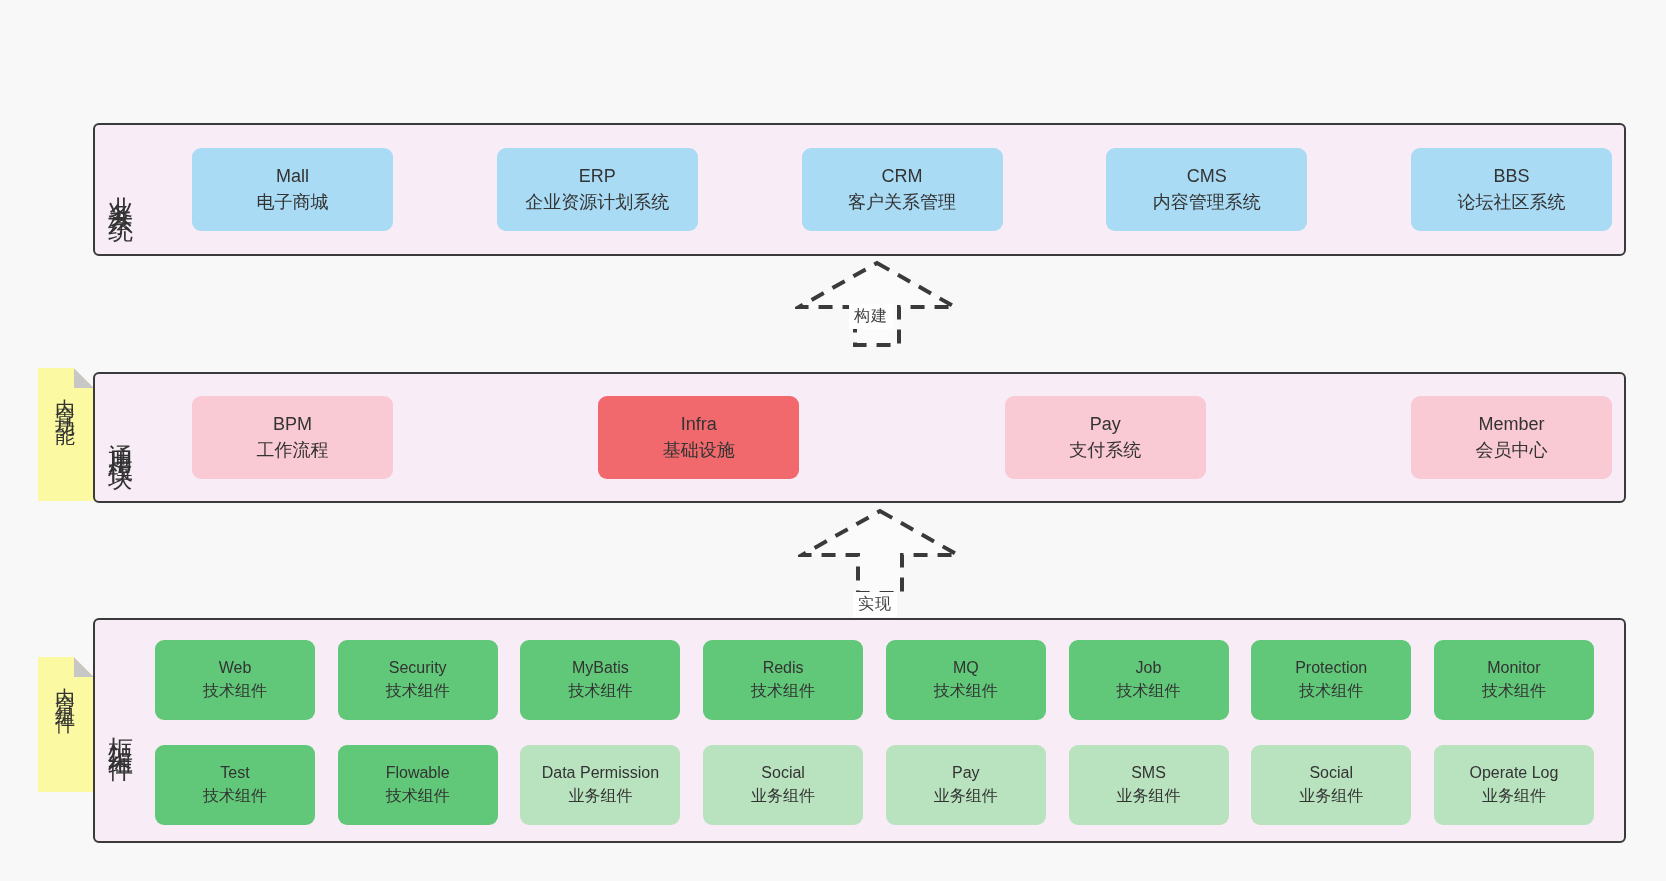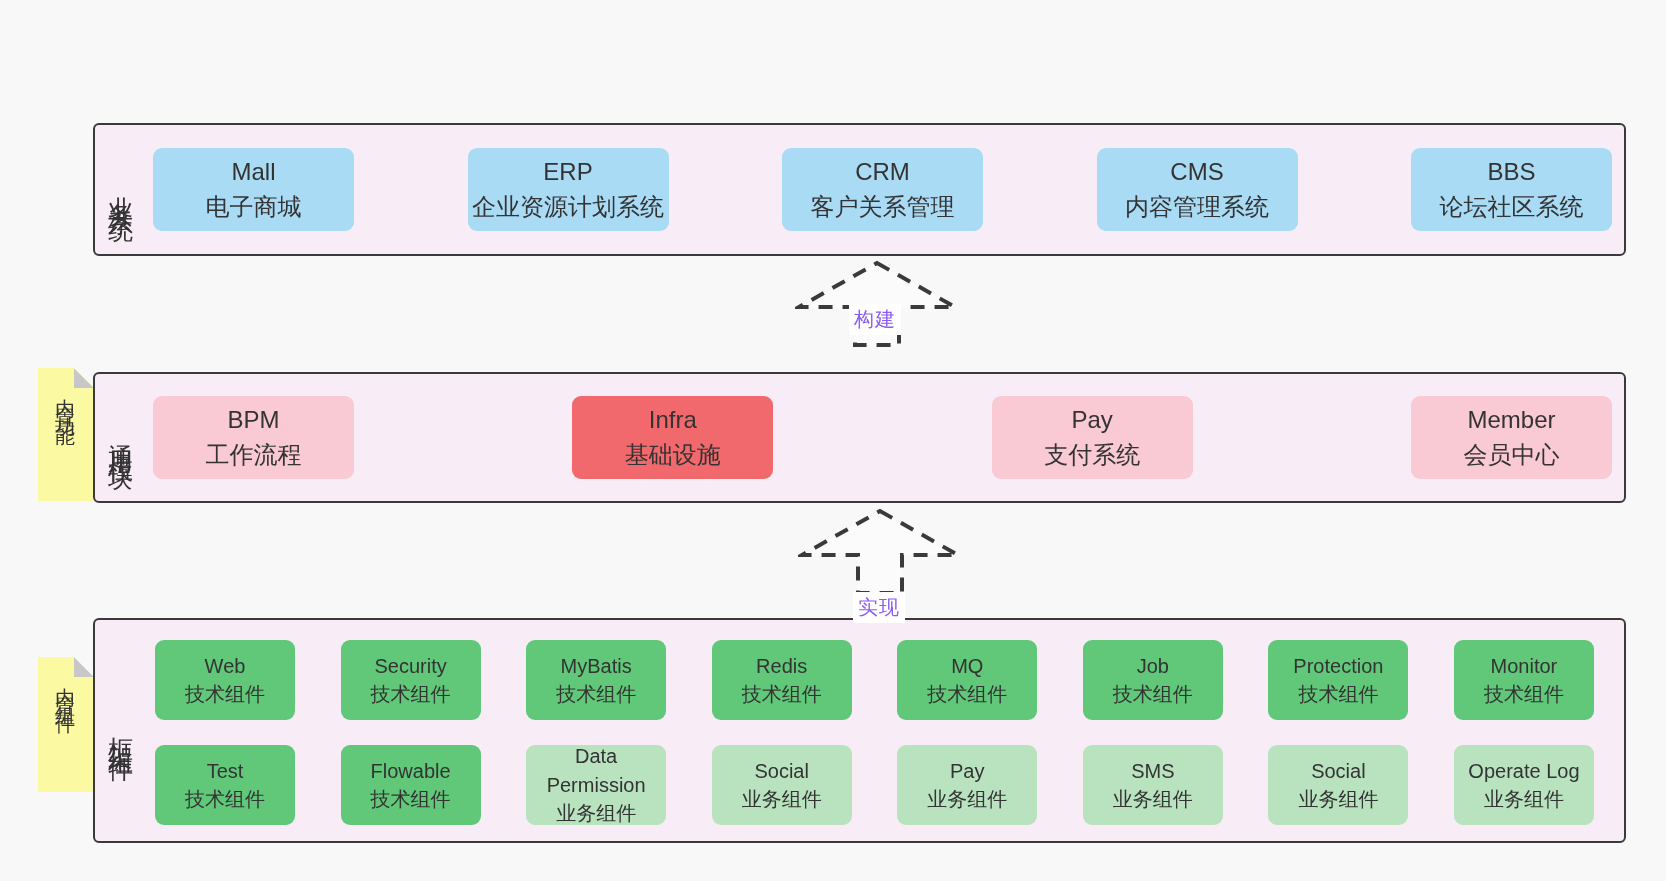--- a/index.html
+++ b/index.html
@@ -54,22 +54,22 @@
   .box {
     display:flex;
     flex-direction:column;
     justify-content:center;
     align-items:center;
     text-align:center;
     border-radius:9px;
     line-height:1.42;
     color:#333;
   }
-  .box.big   { width:201px; height:83px; font-size:24px; }
-  .box.small { width:140px; height:80px; font-size:20px; padding:0 14px; }
+  .box.big   { width:201px; height:83px; font-size:18px;margin-left:39px; }
+  .box.small { width:160px; height:80px; font-size:16px; padding:0 14px; }
 
   .blue       { background:#a9dbf4; }
   .red        { background:#f1696c; }
   .pink       { background:#f9c9d4; }
   .green      { background:#60c878; }
   .lightgreen { background:#b9e3bf; }
 
   
   .sticky {
     position:absolute;
@@ -94,22 +94,22 @@
   }
 
   
   .arrow { position:absolute; width:165px; height:88px; z-index:0; }
   .arrow.a1 { left:795px; top:260px; }
   .arrow.a2 { left:798px; top:508px; }
   .arrow svg { display:block; width:100%; height:100%; }
   .arrow-label {
     position:absolute;
     background:#ffffff;
-    font-size:20px;
-    color:#8b5cf6;
+    font-size:16px;
+    color:#404040;
     padding:2px 5px;
     letter-spacing:1px;
     z-index:2;
     white-space:nowrap;
   }
   .arrow-label.l1 { left:849px; top:304px; }
   .arrow-label.l2 { left:853px; top:552px;margin-top:40px; }
 </style>
 </head>
 <body>

